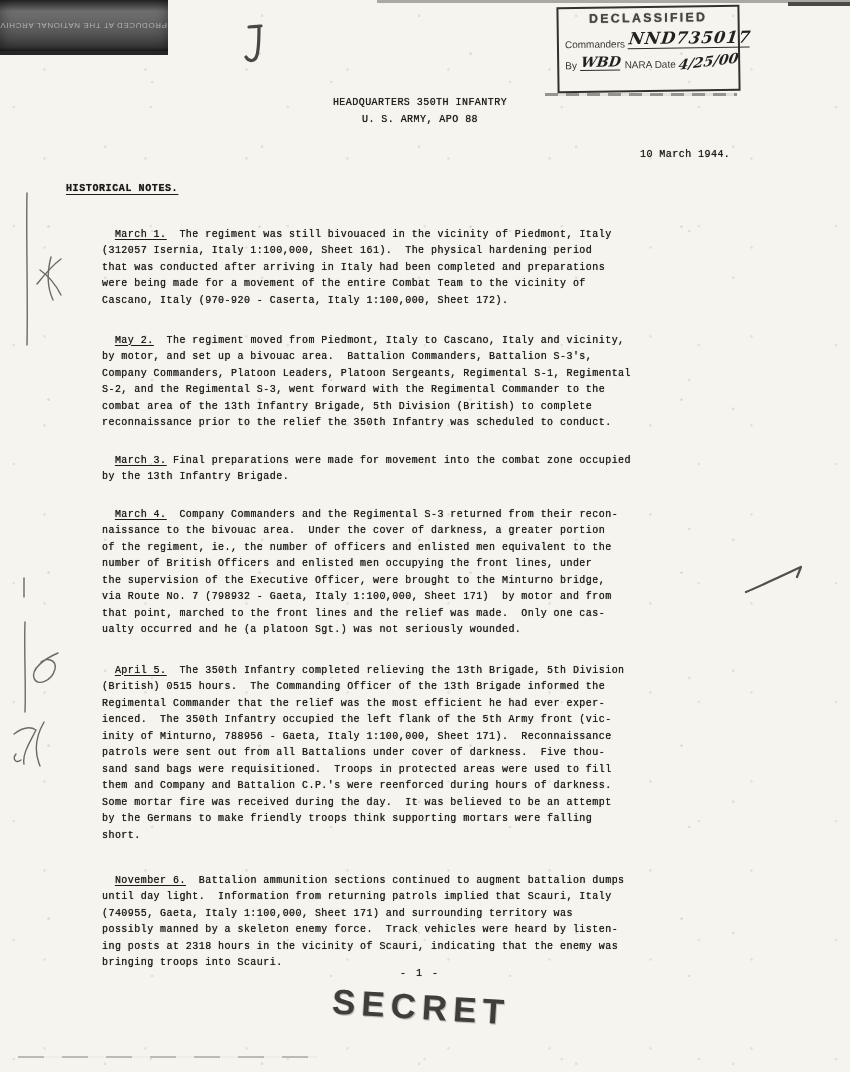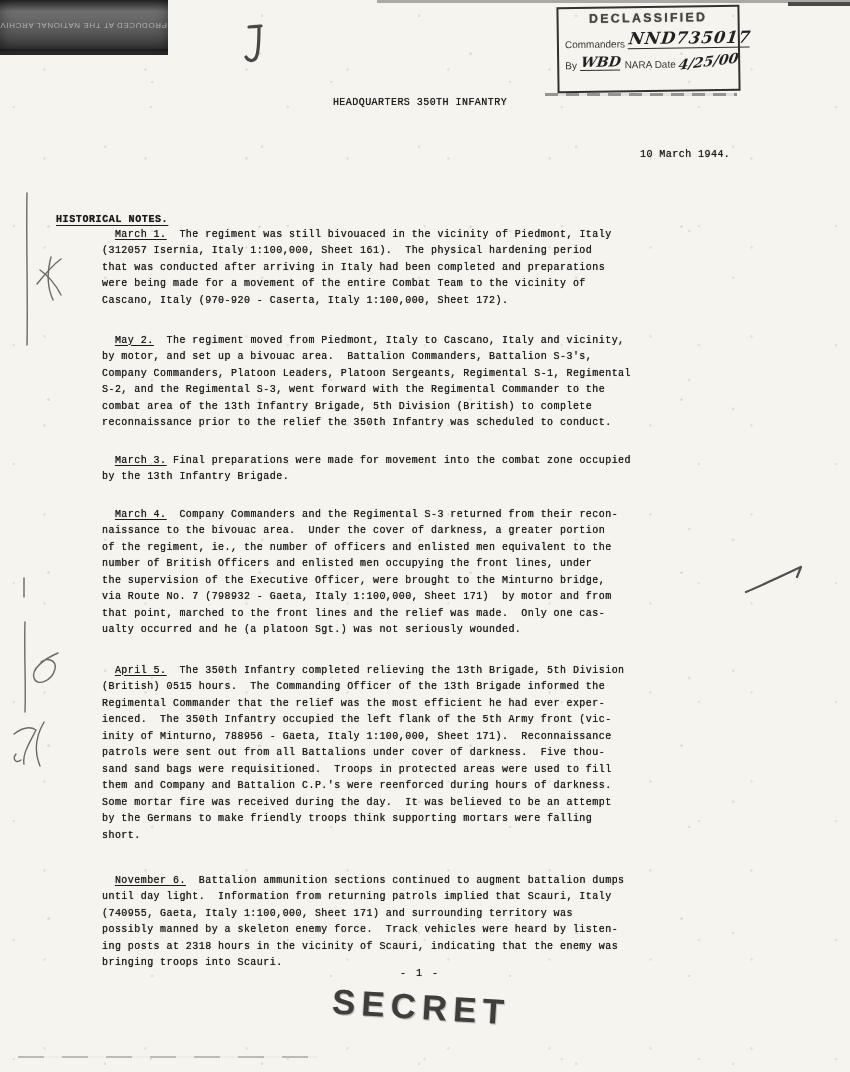--- a/index.html
+++ b/index.html
@@ -19,22 +19,22 @@
     color:#1d1b18;
   }
   .tw{font-size:10px;letter-spacing:.45px;line-height:16.5px;
       text-shadow:0 0 .7px rgba(30,28,25,.85);font-family:Liberation Mono, monospace;}
   .entry{position:absolute;left:66px;width:760px;white-space:pre;margin-left:36px;}
   .md{text-decoration:underline;text-underline-offset:2px;}
   .bd{white-space:pre;}
 
   .unit{position:absolute;left:230px;top:94px;width:380px;text-align:center;line-height:17px;}
   .dateline{position:absolute;left:640px;top:147px;}
-  .sect{position:absolute;left:56px;top:181px;font-weight:bold;
-        text-decoration:underline;text-underline-offset:2.5px;letter-spacing:.6px;margin-top:31px;}
+  .sect{position:absolute;left:66px;top:181px;font-weight:bold;
+        text-decoration:underline;text-underline-offset:2.5px;letter-spacing:.6px;}
 
   
   .strip{position:absolute;left:0;top:0;width:168px;height:51px;
     background:linear-gradient(#2c2c2c,#707070 22%,#5a5a5a 60%,#3a3a3a 92%,#232323);
     border-bottom:4px solid #262626;
     display:flex;align-items:center;justify-content:center;overflow:hidden;
     box-shadow:inset 0 0 14px rgba(0,0,0,.45);}
   .strip span{display:inline-block;transform:rotate(180deg);
     font-family:"Liberation Sans",sans-serif;font-size:8px;color:#c2c2c2;
     letter-spacing:.6px;white-space:nowrap;opacity:.8;}
@@ -90,20 +90,21 @@
     <span>By</span>
     <span class="hand by-sig">WBD</span>
     <span>NARA Date</span>
     <span class="hand nara-val">4/25/00</span>
   </div>
 </div>
 <div class="smudge"></div>
 
 <div class="unit tw">
   <div>HEADQUARTERS 350TH INFANTRY</div>
+  <div>U. S. ARMY, APO 88</div>
 </div>
 <div class="dateline tw">10 March 1944.</div>
 
 <div class="sect tw">HISTORICAL NOTES.</div>
 
 <div class="entry tw" style="top:210px">
   <span class="md">March 1.</span><span class="bd">  The regiment was still bivouaced in the vicinity of Piedmont, Italy
 (312057 Isernia, Italy 1:100,000, Sheet 161).  The physical hardening period
 that was conducted after arriving in Italy had been completed and preparations
 were being made for a movement of the entire Combat Team to the vicinity of

